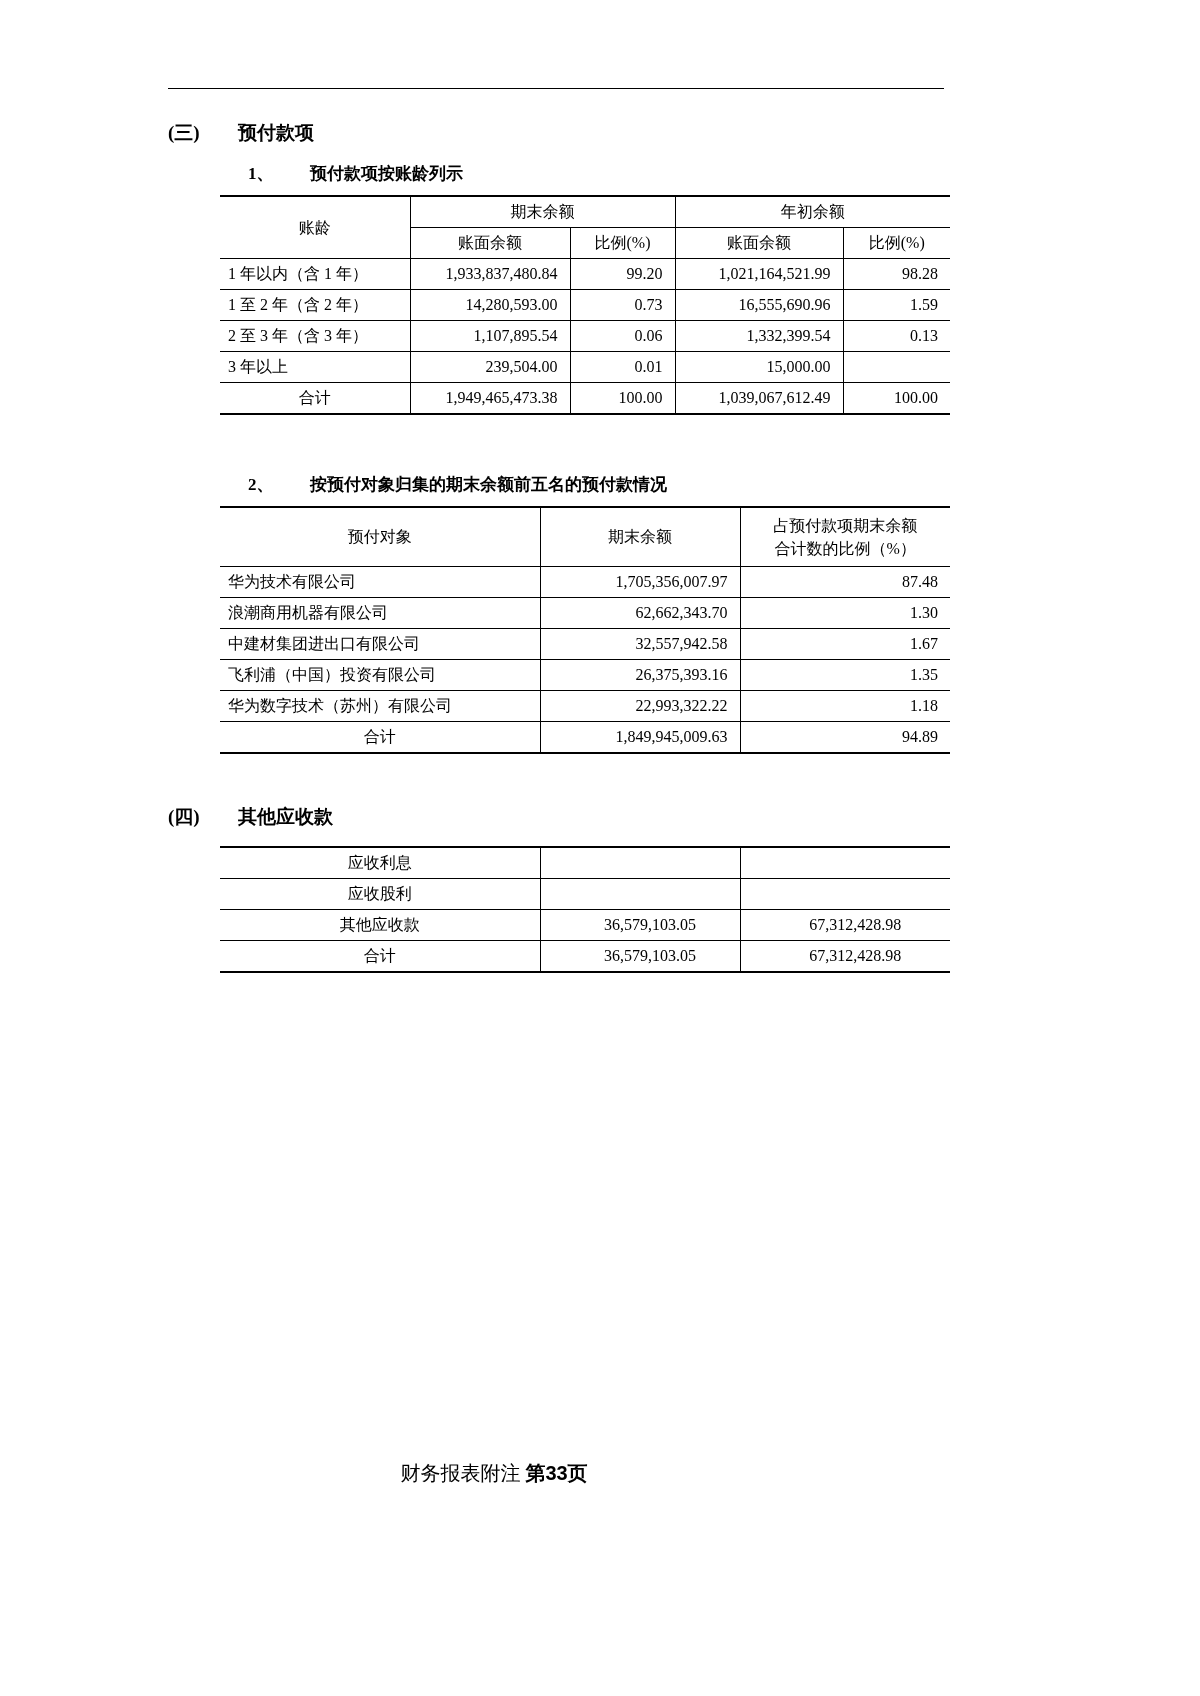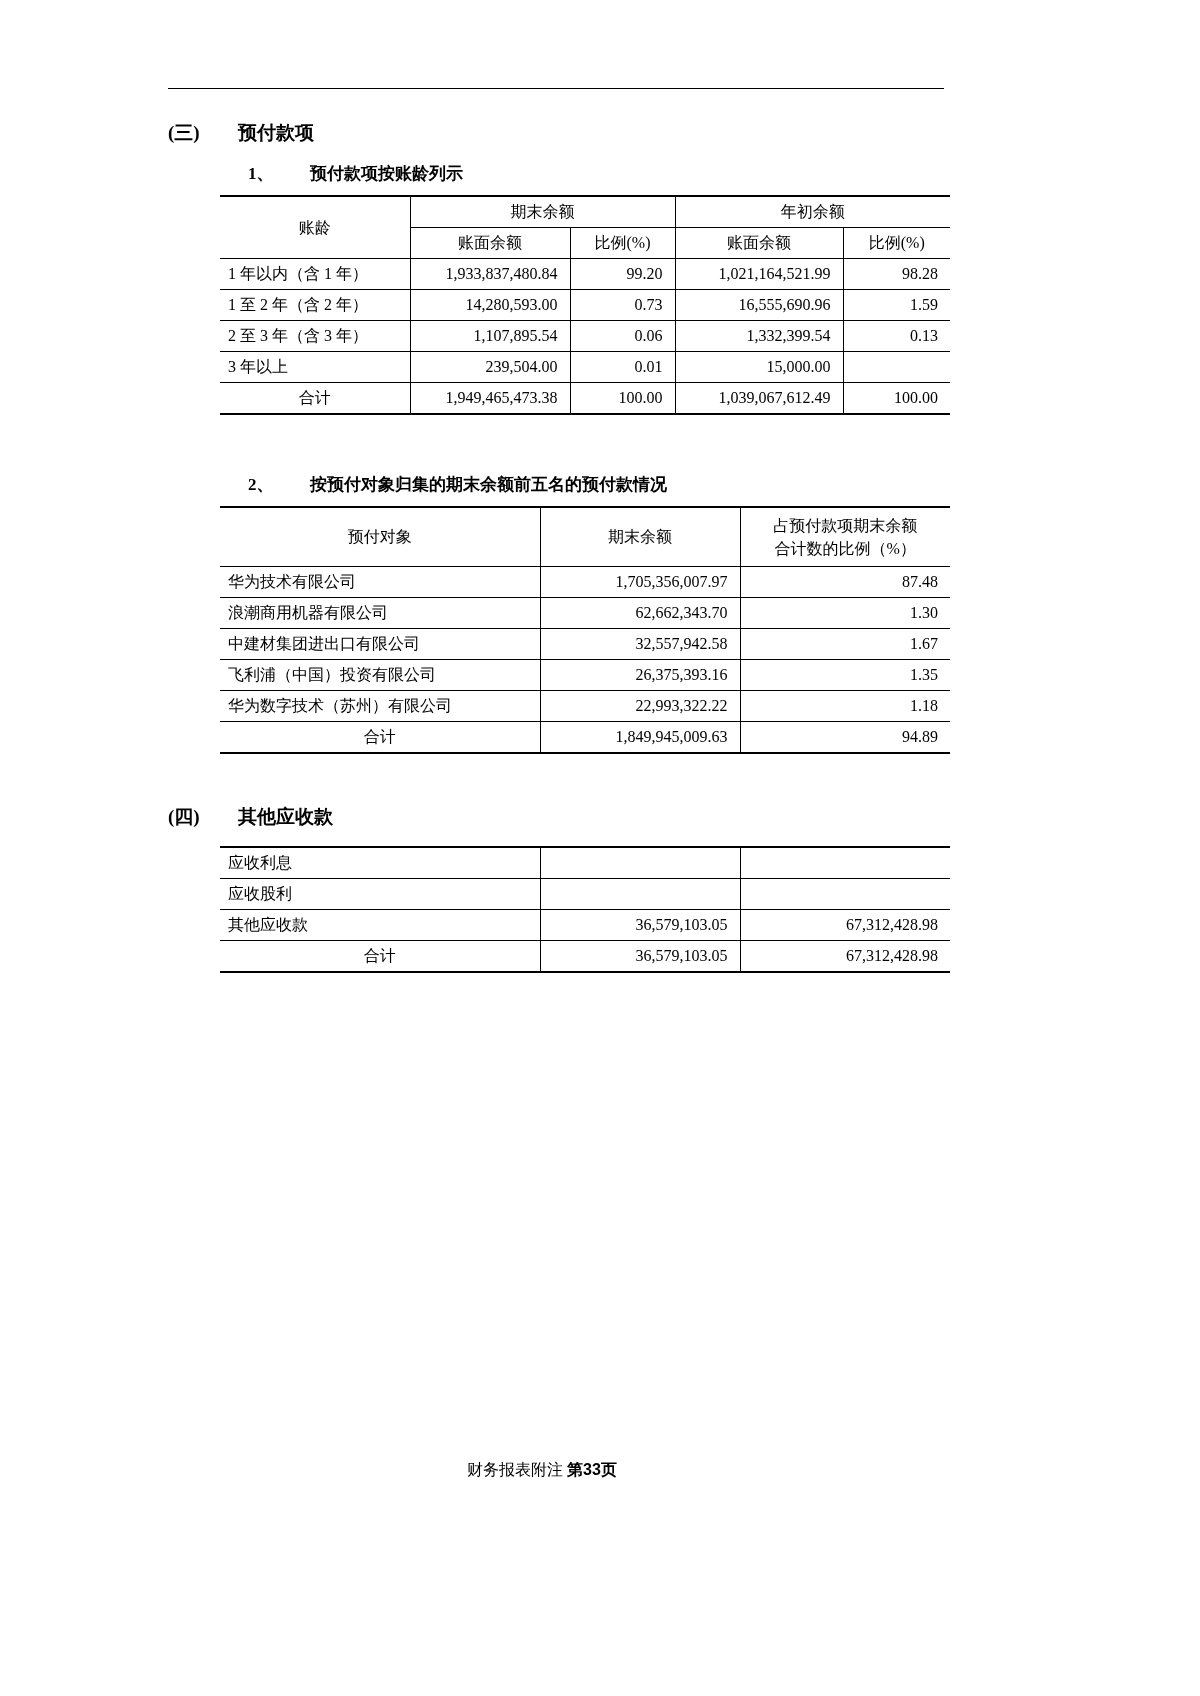--- a/index.html
+++ b/index.html
@@ -129,39 +129,39 @@
     width: 730px;
     border-top: 2.5px solid #000;
     border-bottom: 2.5px solid #000;
   }
   #other-table .hdr td {
     text-align: center;
     border-bottom: 1px solid #000;
   }
   #other-table tbody td {
     border-bottom: 1px solid #000;
+    text-align: center;
   }
   #other-table tbody tr:last-child td {
     border-bottom: none;
   }
   #other-table .total-row td {
     border-top: 1px solid #000;
   }
 
   .gap-lg { height: 58px; }
   .gap-md { height: 50px; }
 
   .footer {
     position: absolute;
     left: 0;
     top: 1460px;
     width: 988px;
     text-align: center;
-    font-size: 16px;
-    margin-left: 48px;
+    font-size: 20px;
   }
   .footer .pg {
     font-family: "Liberation Sans", sans-serif;
     font-weight: bold;
   }
 </style>
 </head>
 <body>
 
 <div class="page">

